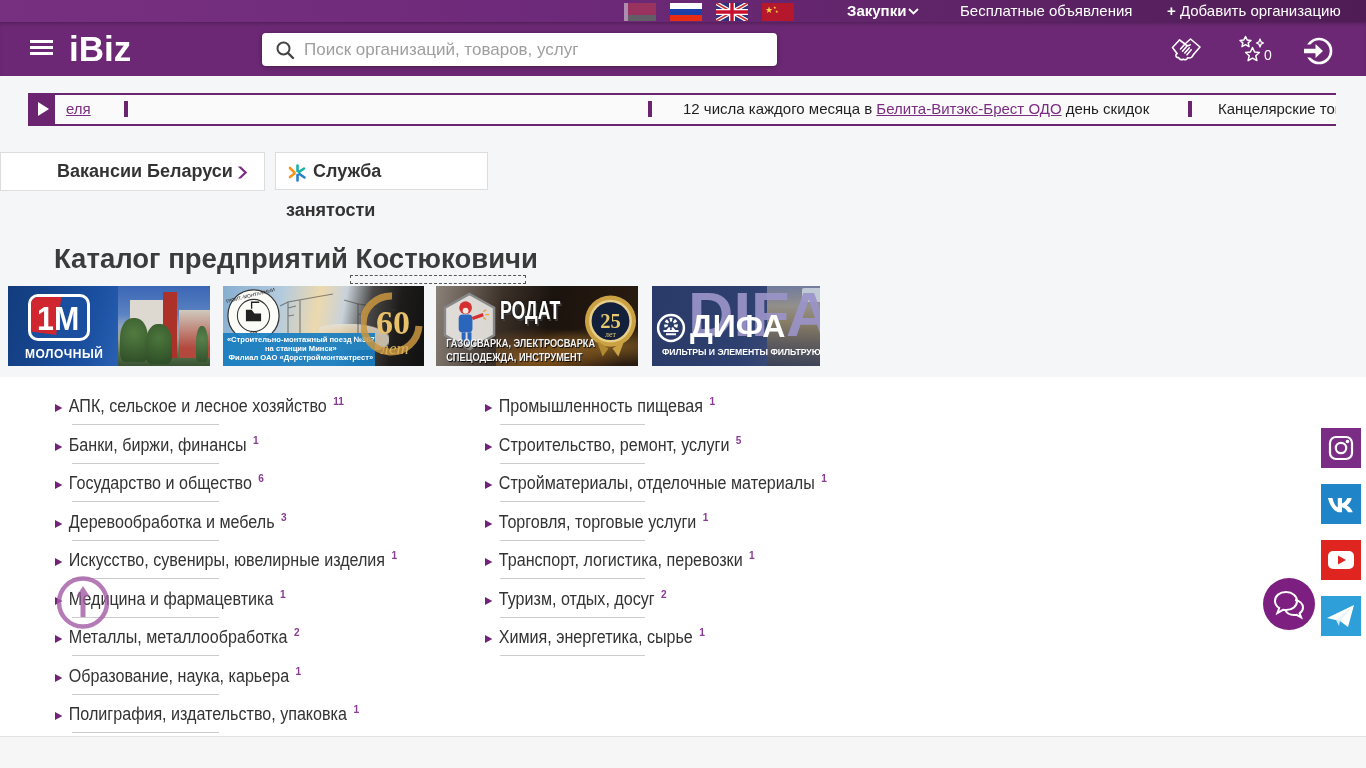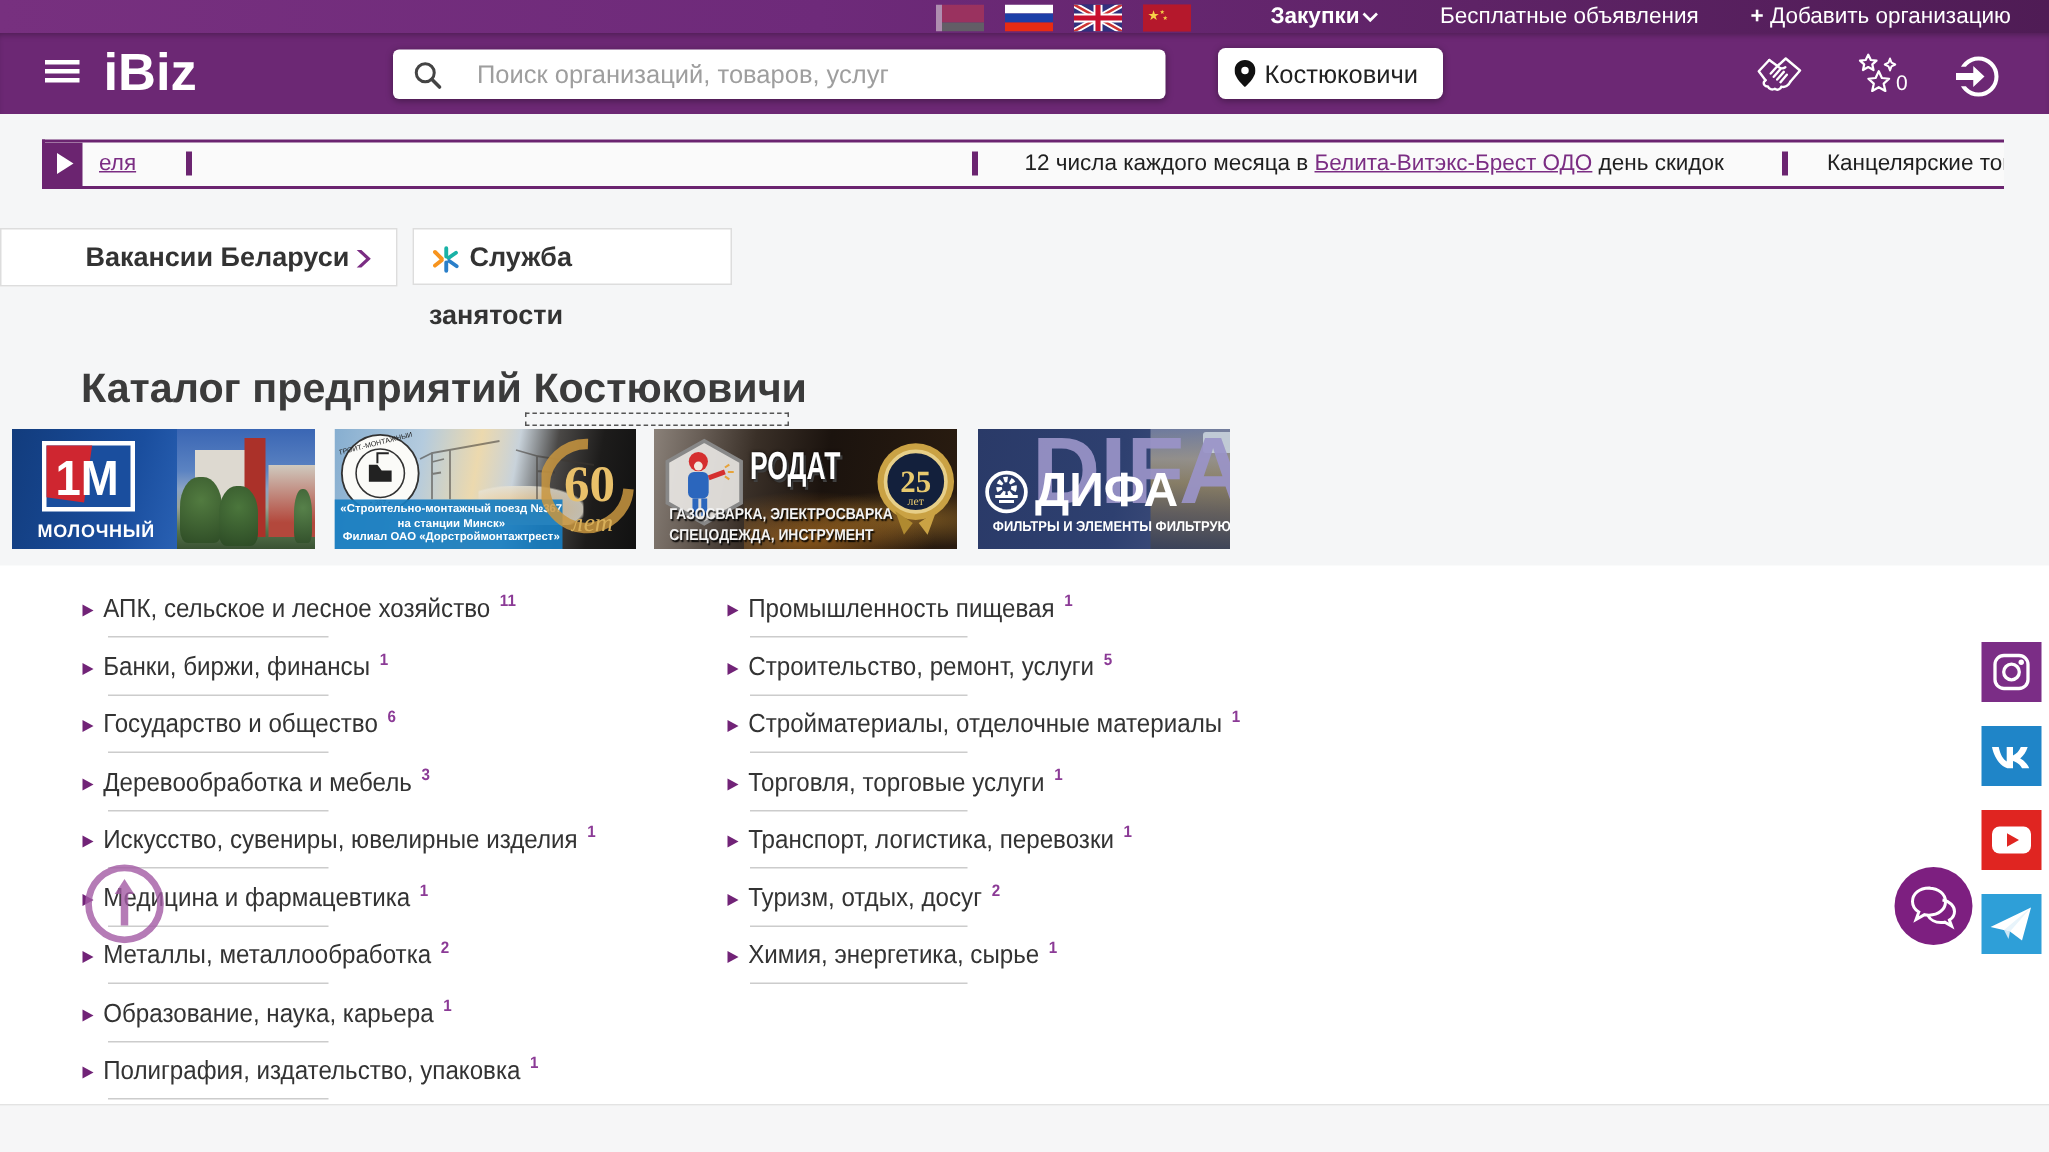--- a/index.html
+++ b/index.html
@@ -11,21 +11,21 @@
 
   
   #topstrip { left:0; top:0; width:1366px; height:22px; background:linear-gradient(90deg,#77307f 0%,#6e2a7a 40%,#5e2366 72%,#4f1c55 100%); color:#fff; }
   #topstrip .t { position:absolute; top:2px; font-size:15px; color:#fff; white-space:nowrap; }
   .flag { position:absolute; top:3px; width:32px; height:18px; overflow:hidden; }
 
   
   #header { left:0; top:22px; width:1366px; height:54px; background:#6c2874; box-shadow:inset 0 3px 4px -2px rgba(0,0,0,.3);padding-left:47px; }
   #logo { position:absolute; left:69px; top:29px; font-size:35px; font-weight:bold; color:#fff; letter-spacing:0px; }
   #search { position:absolute; left:262px; top:11px; width:515px; height:33px; background:#fff; border-radius:4px; box-shadow:0 1px 5px rgba(0,0,0,.35); }
-  #search .ph { position:absolute; left:56px; top:7px; font-size:17px; color:#9e9e9e; white-space:nowrap; }
+  #search .ph { position:absolute; left:42px; top:7px; font-size:17px; color:#9e9e9e; white-space:nowrap; }
   #locbtn { position:absolute; left:812px; top:10px; width:150px; height:34px; background:#fff; border-radius:5px; box-shadow:0 1px 5px rgba(0,0,0,.35); }
   #locbtn .lt { position:absolute; left:31px; top:8px; font-size:17px; color:#222; white-space:nowrap; }
 
   
   #ticker { left:28px; top:93px; width:1308px; height:33px; border:2px solid #6b2470; border-right:none; background:#fafafa; overflow:hidden; }
   #tickplay { position:absolute; left:0; top:0; width:25px; height:29px; background:#6b2470; }
   .tick { position:absolute; top:5px; font-size:15px; color:#1f1f1f; white-space:nowrap; }
   .tlink { color:#7b2d83; text-decoration:underline; }
   .tsep { position:absolute; top:6px; width:4px; height:16px; background:#6b2470; }
 
@@ -97,26 +97,20 @@
       <div style="position:absolute;top:6px;width:23px;height:3px;background:#fff;"></div>
       <div style="position:absolute;top:12px;width:23px;height:3px;background:#fff;"></div>
     </div>
     <div id="logo" style="top:7px;">iBiz</div>
     <div id="search">
       <svg style="position:absolute;left:13px;top:7px;" width="20" height="20" viewBox="0 0 20 20">
         <circle cx="8.5" cy="8.5" r="6" fill="none" stroke="#444" stroke-width="2"></circle>
         <path d="M13 13 L18 18" stroke="#444" stroke-width="2.4" stroke-linecap="round"></path>
       </svg>
       <div class="ph">Поиск организаций, товаров, услуг</div>
-    </div>
-    <div id="locbtn">
-      <svg style="position:absolute;left:11px;top:8px;" width="14" height="18" viewBox="0 0 14 18">
-        <path d="M7 0 C3.1 0 0 3.1 0 7 C0 12.2 7 18 7 18 C7 18 14 12.2 14 7 C14 3.1 10.9 0 7 0 Z M7 9.5 A2.5 2.5 0 1 1 7 4.5 A2.5 2.5 0 0 1 7 9.5 Z" fill="#111"></path>
-      </svg>
-      <div class="lt">Костюковичи</div>
     </div>
 
     <svg class="abs" style="left:1169px;top:14px;" width="34" height="28" viewBox="0 0 34 28">
       <g fill="none" stroke="#fff" stroke-width="1.6" stroke-linejoin="round" stroke-linecap="round">
         <path d="M10.5 4 L3.5 11.5 L8 17.5"></path>
         <path d="M10.5 4 L16 8 L21.5 3 L31 11 L24.5 18.5"></path>
         <path d="M24.5 18.5 C23.5 21 21 22.5 18.5 21.8 C18.2 23.6 15.8 24.4 14.2 23.2 C12.4 24.2 10.2 23.4 9.6 21.6 C7.8 21.8 6.4 20.4 7 18.6 L8 17.5"></path>
         <path d="M16 8 L11.5 13 M18 10 L13.5 15.2 M20.2 11.9 L15.8 17 M22.2 13.8 L18 18.8"></path>
         <path d="M16 8 C17.3 9.6 19.6 9.9 21.2 8.8"></path>
       </g>
@@ -177,21 +171,21 @@
 
   <div class="banner" id="b1" style="left:8px;">
     <div style="position:absolute;inset:0;background:linear-gradient(105deg,#123c7d 0%,#1a4e9e 40%,#2a62b5 60%);"></div>
     <div style="position:absolute;left:110px;top:0;width:92px;height:80px;background:linear-gradient(180deg,#3a66b4 0%,#5b83c2 35%,#8ba3c4 50%,#9aa398 65%,#54724a 85%,#3a5233 100%);"></div>
     <div style="position:absolute;left:122px;top:14px;width:38px;height:48px;background:#ddd9d0;"></div>
     <div style="position:absolute;left:155px;top:6px;width:14px;height:66px;background:#ab3129;"></div>
     <div style="position:absolute;left:171px;top:24px;width:31px;height:48px;background:linear-gradient(180deg,#cfcabf,#b3483c 80%);"></div>
     <div style="position:absolute;left:112px;top:32px;width:28px;height:44px;background:radial-gradient(circle at 50% 35%,#527b40,#2e4c26);border-radius:45% 45% 20% 20%;"></div>
     <div style="position:absolute;left:138px;top:38px;width:26px;height:40px;background:radial-gradient(circle at 50% 35%,#4b763c,#2c4a25);border-radius:45% 45% 20% 20%;"></div>
     <div style="position:absolute;left:188px;top:40px;width:12px;height:36px;background:radial-gradient(circle at 50% 35%,#57814a,#33512c);border-radius:45% 45% 20% 20%;"></div>
-    <div style="position:absolute;left:20px;top:8px;width:62px;height:47px;border:3px solid #fff;border-radius:0;background:#1a4e9e;overflow:hidden;">
+    <div style="position:absolute;left:20px;top:8px;width:62px;height:47px;border:3px solid #fff;border-radius:10px;background:#1a4e9e;overflow:hidden;">
       <div style="position:absolute;left:-4px;top:-4px;width:32px;height:40px;background:#cf2630;transform:rotate(8deg);"></div>
       <div style="position:absolute;left:6px;top:3px;font-size:33px;font-weight:bold;color:#fff;transform:scaleX(.92);transform-origin:left top;">1М</div>
     </div>
     <div style="position:absolute;left:17px;top:61px;font-size:12px;font-weight:bold;color:#fff;letter-spacing:.5px;">МОЛОЧНЫЙ</div>
   </div>
 
   <div class="banner" id="b2" style="left:223px;width:201px;">
     <div style="position:absolute;inset:0;background:linear-gradient(100deg,#86aed0 0%,#b4cbde 28%,#ecd9ae 46%,#c8d2da 58%,#4a4846 70%,#1d1c1b 84%,#111 100%);"></div>
     <div style="position:absolute;left:96px;top:38px;width:70px;height:26px;background:radial-gradient(ellipse at 40% 60%,#f2c177,#e8e2d2 70%,transparent 75%);opacity:.8;"></div>
     <svg style="position:absolute;left:55px;top:2px;" width="120" height="45" viewBox="0 0 120 45">

